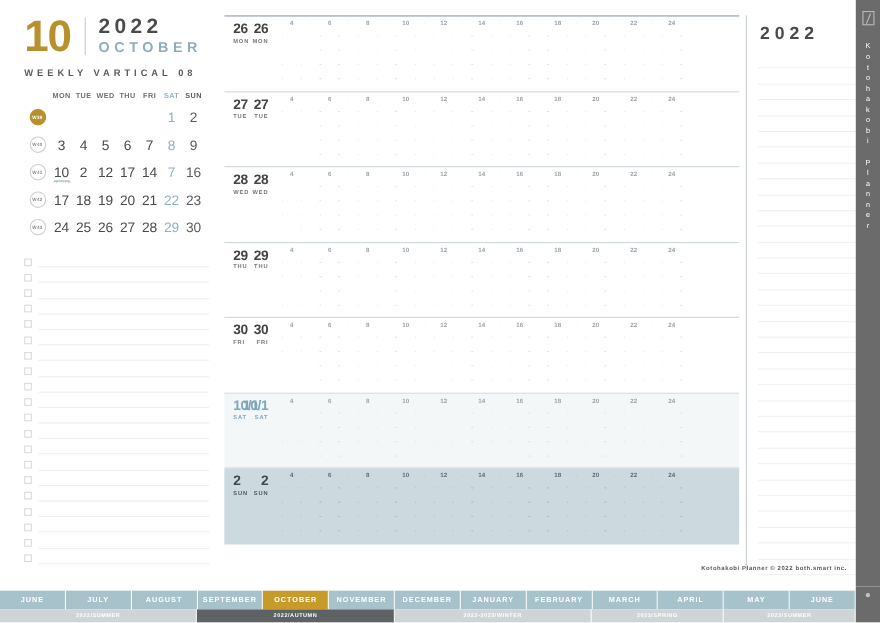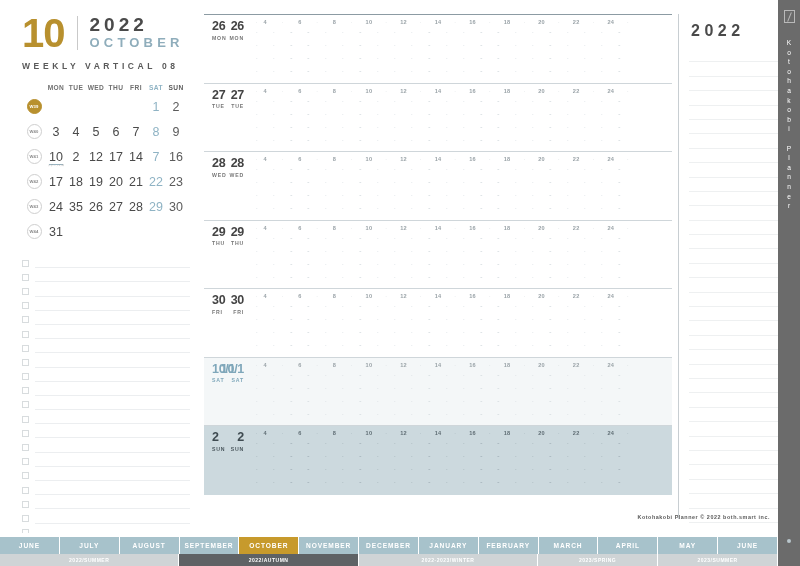--- a/index.html
+++ b/index.html
@@ -236,38 +236,26 @@
           <div class="dcell">20</div>
           <div class="dcell">21</div>
           <div class="dcell sat">22</div>
           <div class="dcell sun">23</div>
         </div>
         <div class="cal-row">
           <div class="wk-cell">
             <div class="wk-badge">W43</div>
           </div>
           <div class="dcell">24</div>
-          <div class="dcell">35</div>
+          <div class="dcell">25</div>
           <div class="dcell">26</div>
           <div class="dcell">27</div>
           <div class="dcell">28</div>
           <div class="dcell sat">29</div>
           <div class="dcell sun">30</div>
-        </div>
-        <div class="cal-row">
-          <div class="wk-cell">
-            <div class="wk-badge">W44</div>
-          </div>
-          <div class="dcell">31</div>
-          <div class="dcell"></div>
-          <div class="dcell"></div>
-          <div class="dcell"></div>
-          <div class="dcell"></div>
-          <div class="dcell sat"></div>
-          <div class="dcell sun"></div>
         </div>
       </div>
 
     <div class="checklist" id="checklist">
         <div class="chk-row">
           <div class="chk-box"></div>
           <div class="chk-line"></div>
         </div>
         <div class="chk-row">
           <div class="chk-box"></div>

